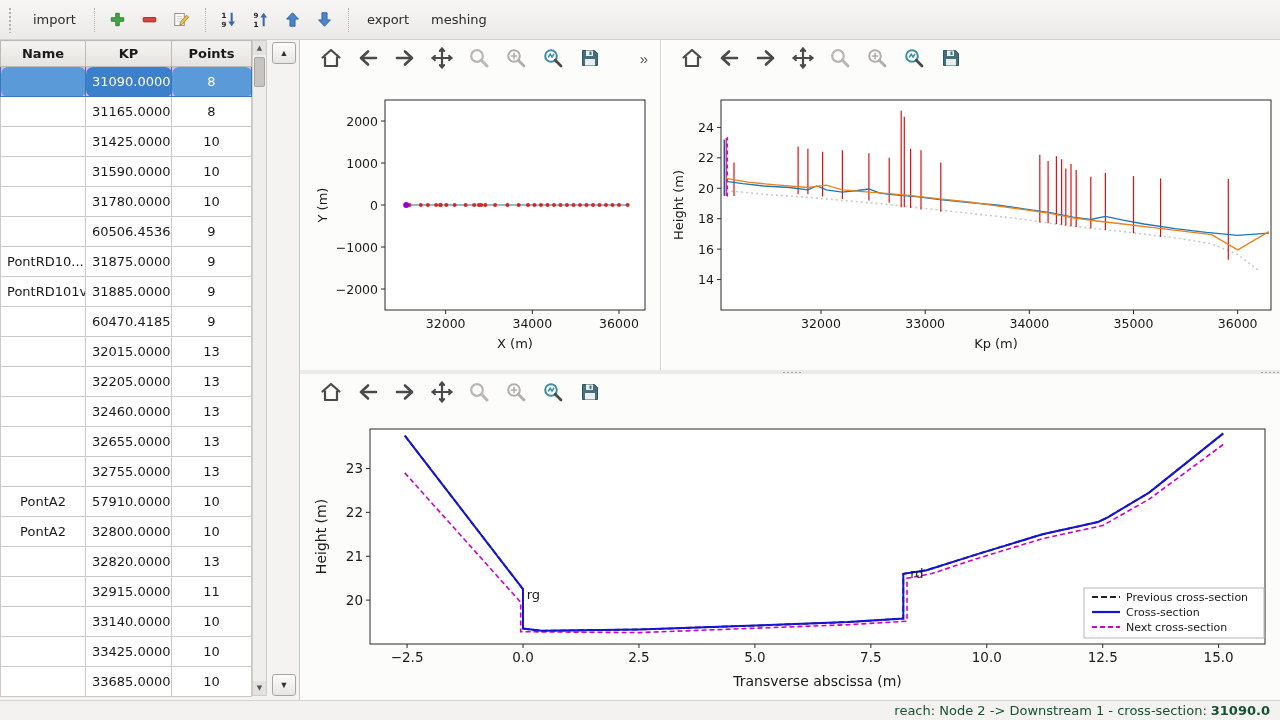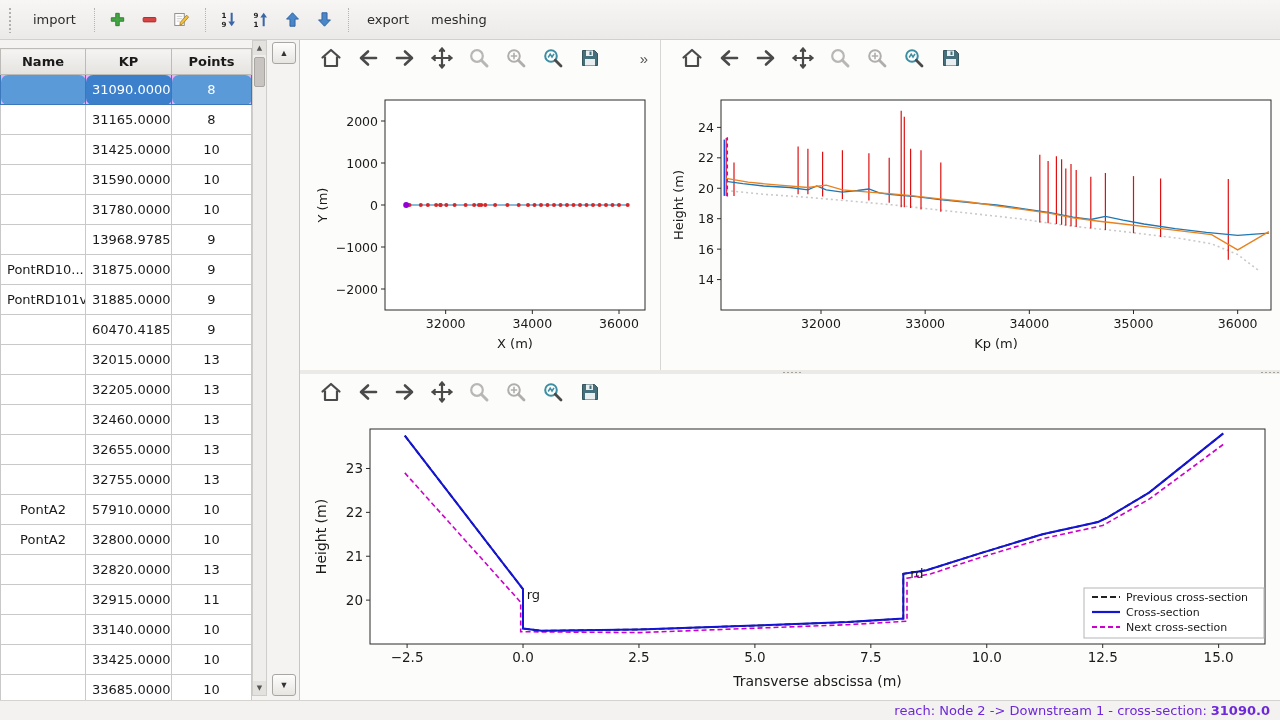--- a/index.html
+++ b/index.html
@@ -15,21 +15,21 @@
     background-image:radial-gradient(#b3b0ac 1px,transparent 1.2px);background-size:4px 4px;}
   .tb-sep{width:1px;height:24px;border-left:1px dotted #b7b4b0;margin:0 5px;}
   .tb-text{background:none;border:none;font:13px "DejaVu Sans",sans-serif;color:#2b2b2b;
     padding:4px 9px;cursor:default;}
   .tb-icon{background:none;border:none;width:28px;height:28px;display:flex;
     align-items:center;justify-content:center;cursor:default;}
 
   
   .left-panel{position:absolute;left:0;top:40px;width:300px;height:660px;
     background:#f4f3f1;border-right:1px solid #c9c7c4;}
-  .xs-table{position:absolute;left:0;top:8px;width:251px;border-collapse:collapse;
+  .xs-table{position:absolute;left:0;top:0;width:251px;border-collapse:collapse;
     table-layout:fixed;background:#f0abfc;font-size:13px;}
   .xs-table th{height:26px;background:linear-gradient(#f5f4f2,#e5e3e0);
     border:1px solid #bdbbb8;font-weight:bold;font-size:13px;color:#1a1a1a;}
   .xs-table td{height:30px;border:1px solid #c9c9c9;color:#1a1a1a;padding:0 6px;
     overflow:hidden;white-space:nowrap;background:#fff;}
   .xs-table td.kp{text-align:right;padding-right:14px;}
   .xs-table td.name,.xs-table td.points{text-align:center;}
   .xs-table tr.selected td{color:#fff;border-color:#3a78bb;border-radius:7px;}
   .xs-table tr.selected td.name{background:#5b9ad8;}
   .xs-table tr.selected td.kp{background:#3c80cb;}
@@ -61,21 +61,21 @@
   .hsplitter{position:absolute;left:300px;top:370px;width:980px;height:4px;background:#eceae7;}
   .hsplitter .grip{position:absolute;top:1px;width:20px;height:3px;
     background-image:radial-gradient(#a5a29e 1px,transparent 1.1px);background-size:4px 3px;}
   .hsplitter .grip.g1{left:482px;}
   .hsplitter .grip.g2{left:960px;}
 
   svg text{font-family:"DejaVu Sans","Liberation Sans",sans-serif;fill:#1a1a1a;}
 
   
   .status-bar{position:absolute;left:0;top:700px;width:1280px;height:20px;
-    background:#f3f2f0;border-top:1px solid #d5d3d0;font-size:13px;color:#6d28d9;
+    background:#f3f2f0;border-top:1px solid #d5d3d0;font-size:13px;color:#14532d;
     display:flex;justify-content:flex-end;align-items:center;padding-right:10px;gap:4px;}
 </style>
 </head>
 <body>
 
 <div class="app">
 
   <div class="app-toolbar" id="app-toolbar">
       <span class="grip-dots"></span>
       <button class="tb-text">import</button>
@@ -164,21 +164,21 @@
             <td class="kp">31590.0000</td>
             <td class="points">10</td>
           </tr>
           <tr>
             <td class="name"></td>
             <td class="kp">31780.0000</td>
             <td class="points">10</td>
           </tr>
           <tr>
             <td class="name"></td>
-            <td class="kp">13968.9785</td>
+            <td class="kp">60506.4536</td>
             <td class="points">9</td>
           </tr>
           <tr>
             <td class="name">PontRD10...</td>
             <td class="kp">31875.0000</td>
             <td class="points">9</td>
           </tr>
           <tr>
             <td class="name">PontRD101v</td>
             <td class="kp">31885.0000</td>

